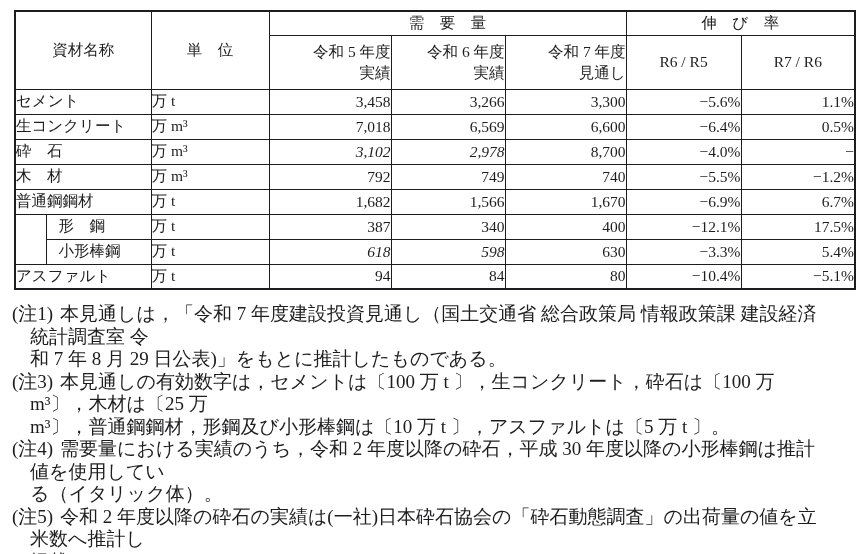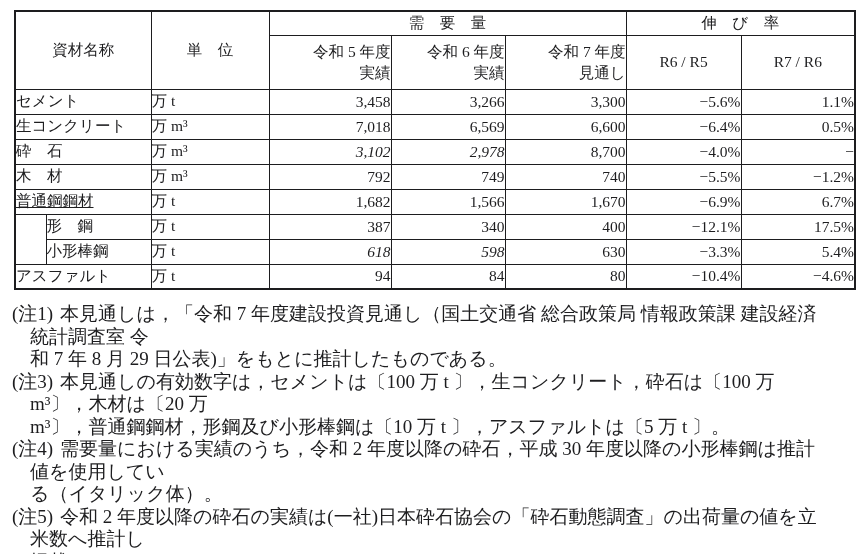--- a/index.html
+++ b/index.html
@@ -19,25 +19,25 @@
     border:1px solid #1d1d1f;
     font-weight:normal; font-size:15.5px; padding:0;
     vertical-align:middle; white-space:nowrap; overflow:hidden;
   }
   tr.h1 { height:24px; }
   tr.h2 { height:54px; }
   tr.h2 th div { line-height:21px; text-align:right; }
   th { text-align:center; }
   tbody tr { height:25px; }
   td.name { text-align:left; padding-left:6px;margin-top:40px; }
-  td.name.sub { }
+  td.name.sub { padding-left:12px; }
   td.unit { }
   td.num, td.pct { text-align:right; padding-right:12px; }
   td.em { font-style:italic; }
-  td.group-head { border-bottom:none;text-decoration:underline; }
+  td.group-head { border-bottom:none; }
   td.spacer { border-top:none; }
 
   
   .notes {
     position:absolute; left:12px; top:303px; width:818px;
     font-size:19px; line-height:22.5px;
   }
   .note { position:relative; }
   .nlabel { position:absolute; left:0; top:0; }
   .nbody { margin-left:18px; }
@@ -148,37 +148,37 @@
         <td class="pct">−3.3%</td>
         <td class="pct">5.4%</td>
       </tr>
       <tr>
         <td class="name" colspan="2">アスファルト</td>
         <td class="unit">万 t</td>
         <td class="num">94</td>
         <td class="num">84</td>
         <td class="num">80</td>
         <td class="pct">−10.4%</td>
-        <td class="pct">−4.6%</td>
+        <td class="pct">−5.1%</td>
       </tr>
     </tbody>
   </table>
 
   <div class="notes">
     <div class="note">
       <span class="nlabel">(注1)</span>
       <div class="nbody">
         <div class="nline">本見通しは，「令和 7 年度建設投資見通し（国土交通省 総合政策局 情報政策課 建設経済統計調査室 令</div>
         <div class="nline">和 7 年 8 月 29 日公表)」をもとに推計したものである。</div>
       </div>
     </div>
     <div class="note">
       <span class="nlabel">(注3)</span>
       <div class="nbody">
-        <div class="nline">本見通しの有効数字は，セメントは〔100 万 t 〕，生コンクリート，砕石は〔100 万 m³〕，木材は〔20 万</div>
+        <div class="nline">本見通しの有効数字は，セメントは〔100 万 t 〕，生コンクリート，砕石は〔100 万 m³〕，木材は〔25 万</div>
         <div class="nline">m³〕，普通鋼鋼材，形鋼及び小形棒鋼は〔10 万 t 〕，アスファルトは〔5 万 t 〕。</div>
       </div>
     </div>
     <div class="note">
       <span class="nlabel">(注4)</span>
       <div class="nbody">
         <div class="nline">需要量における実績のうち，令和 2 年度以降の砕石，平成 30 年度以降の小形棒鋼は推計値を使用してい</div>
         <div class="nline">る（イタリック体）。</div>
       </div>
     </div>

